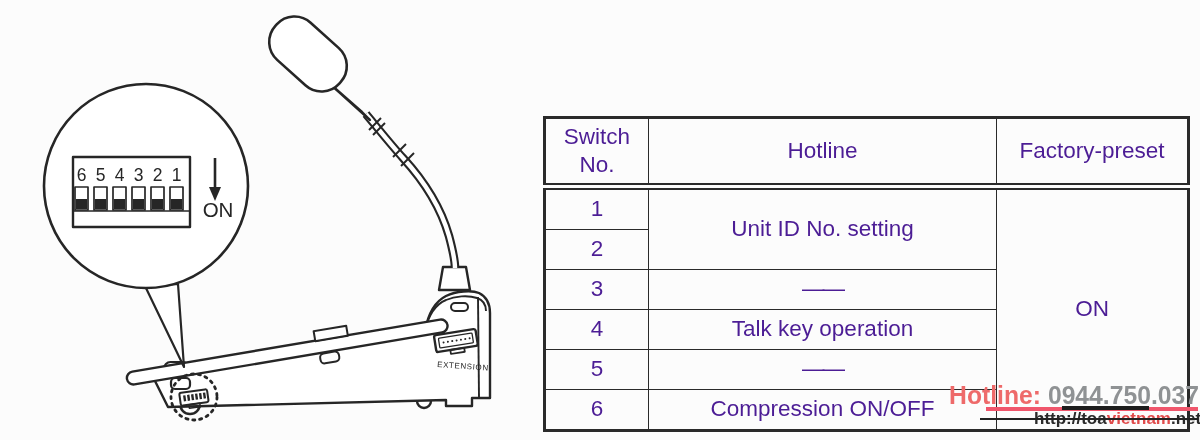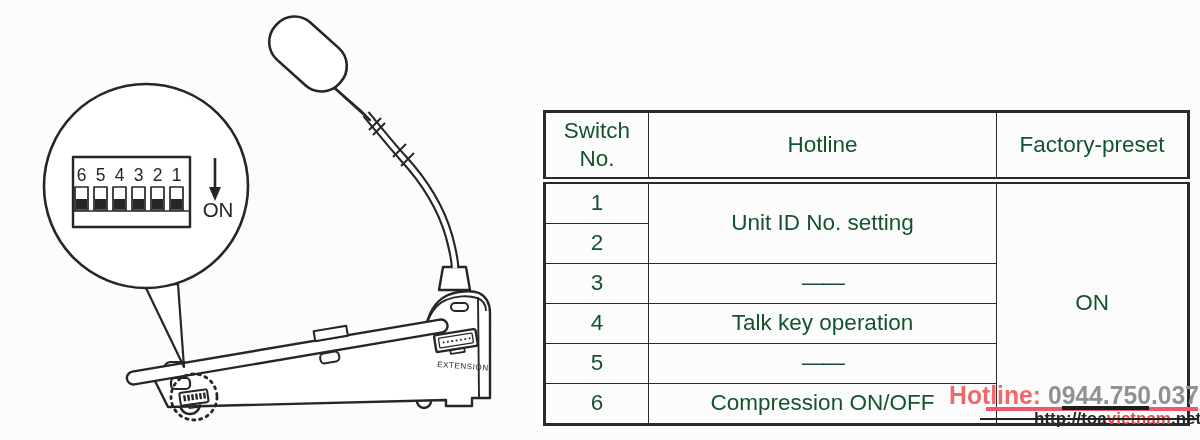--- a/index.html
+++ b/index.html
@@ -7,24 +7,24 @@
     width:1200px;height:440px;position:relative;overflow:hidden;
     background:#fcfcfc;
     font-family:"Liberation Sans",sans-serif;
     color:#1d1d1d;
   }
   
   #mic-svg{position:absolute;left:0;top:0;}
 
   
   table.spec{
-    position:absolute;left:543px;top:110px;width:644px;
+    position:absolute;left:543px;top:116px;width:644px;
     border-collapse:collapse;table-layout:fixed;
     border:3px solid #2a2a2a;
-    font-size:22.5px;color:#14532d;
+    font-size:22.5px;color:#4c1d95;
   }
   table.spec th, table.spec td{
     border:1.7px solid #2a2a2a;
     font-weight:normal;
     padding:0;
     line-height:1.25;
   }
   table.spec th{
     height:64px;text-align:center;vertical-align:middle;
     border-bottom:7px double #2a2a2a;

